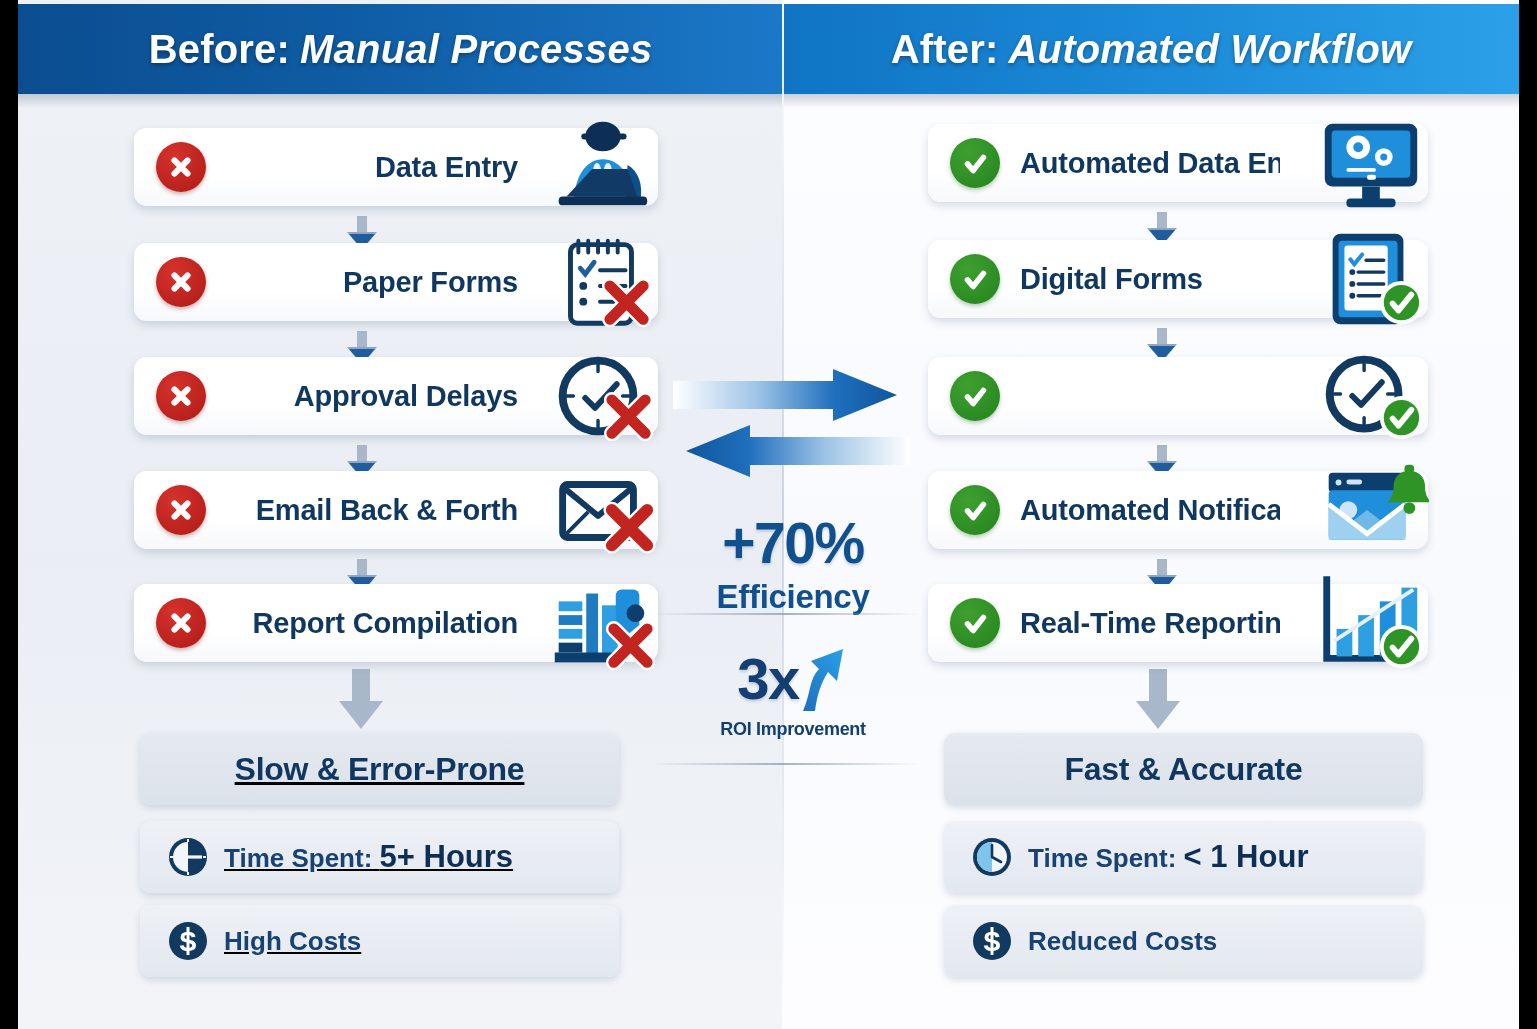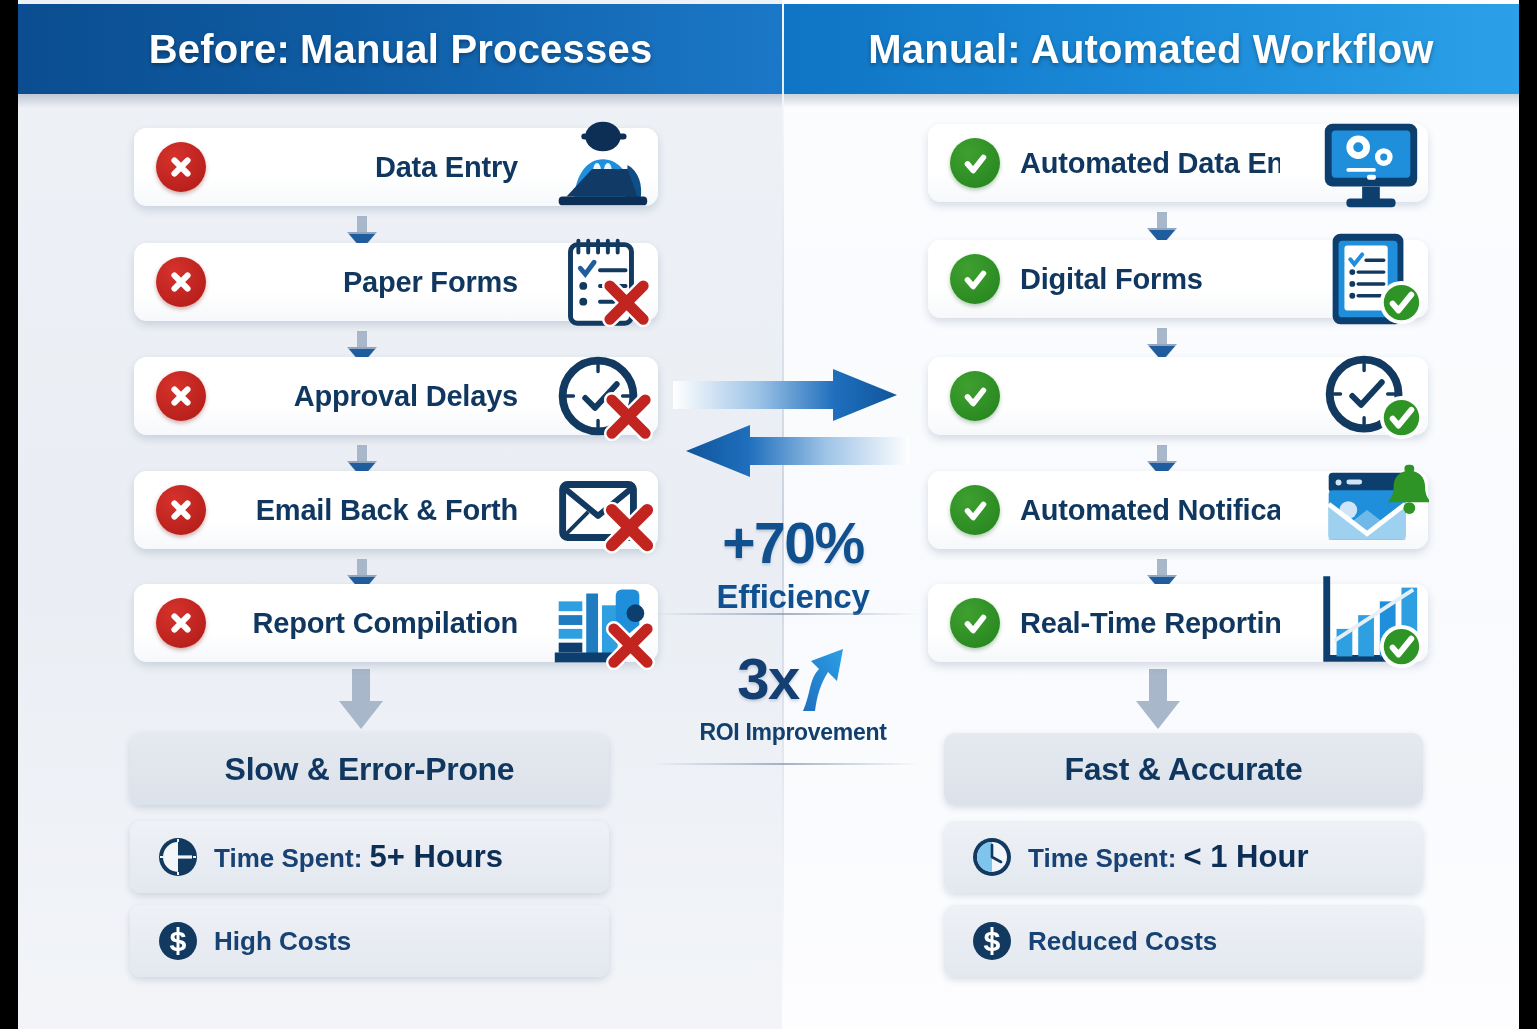--- a/index.html
+++ b/index.html
@@ -46,21 +46,21 @@
     align-items: center;
     justify-content: center;
     color: #ffffff;
     letter-spacing: .2px;
     text-shadow: 0 2px 4px rgba(0,0,0,.35);
     z-index: 5;
   }
   #header-left  { left: 18px;  width: 765px; background: linear-gradient(90deg,#0b4d90 0%, #0f5da5 45%, #1b78c8 100%); }
   #header-right { left: 783px; width: 736px; background: linear-gradient(90deg,#0f74c4 0%, #1b8ad8 50%, #2ba0e8 100%); }
   .header .t-strong { font-weight: bold; font-size: 40px; }
-  .header .t-light  { font-weight: 600; font-size: 40px; margin-left: 10px; }
+  .header .t-light  { font-weight: 600; font-size: 40px; margin-left: 10px; font-style: italic; }
 
   .header-shadow {
     position: absolute;
     top: 94px; height: 14px;
     background: linear-gradient(180deg, rgba(30,55,90,.22), rgba(30,55,90,0));
     z-index: 4;
   }
   #hs-left  { left: 18px;  width: 765px; }
   #hs-right { left: 783px; width: 736px; }
 
@@ -127,21 +127,21 @@
 
   
   .summary {
     position: absolute;
     border-radius: 11px;
     display: flex;
     align-items: center;
     box-shadow: 0 3px 7px rgba(40,65,105,.16);
     z-index: 3;
   }
-  .summary.left  { left: 130px; width: 479px; }
+  .summary.left  { left: 140px; width: 479px; text-decoration: underline; }
   .summary.right { left: 944px; width: 479px; }
 
   .sum-title {
     height: 72px;
     justify-content: center;
     background: linear-gradient(180deg,#e5e9f0 0%, #dce2ea 100%);
   }
   .sum-title .txt {
     color: #10375f; font-weight: bold; font-size: 32px; letter-spacing: -.3px;
   }
@@ -170,21 +170,21 @@
 
   .metric .big {
     font-size: 57px; font-weight: bold; color: #11508f;
     letter-spacing: -1.5px; line-height: 1;
     text-shadow: 0 2px 3px rgba(20,50,90,.2);
   }
   .metric .sub {
     font-size: 33px; font-weight: bold; color: #11508f;
     margin-top: 6px; letter-spacing: -.3px;
   }
-  .metric .sub.small { font-size: 23px; color: #11406f; }
+  .metric .sub.small { font-size: 18px; color: #11406f; }
 
   #roi-row { display: flex; align-items: center; justify-content: center; }
   #roi-row .big { font-size: 58px; color: #133f72; }
   #roi-arrow { width: 52px; height: 68px; margin-left: -2px; }
   #roi-arrow svg { width: 52px; height: 68px; display: block; }
 
   .divider-line {
     position: absolute; left: 6px; width: 268px; height: 2px;
     background: linear-gradient(90deg, rgba(150,165,190,0), rgba(120,140,170,.65), rgba(150,165,190,0));
   }
@@ -200,21 +200,21 @@
   <div class="panel" id="panel-right"></div>
   <div id="panel-divider"></div>
 
   <div class="header" id="header-left">
     <span class="t-strong">Before:</span>
     <span class="t-light">Manual Processes</span>
   </div>
   <div class="header-shadow" id="hs-left"></div>
 
   <div class="header" id="header-right">
-    <span class="t-strong">Manual:</span>
+    <span class="t-strong">After:</span>
     <span class="t-light">Automated Workflow</span>
   </div>
   <div class="header-shadow" id="hs-right"></div>
 
   <div class="card left" style="top:128px">
     <div class="status-badge badge-x">
       <svg viewBox="0 0 32 32">
           <path d="M9 9 L23 23 M23 9 L9 23" stroke="#fff" stroke-width="6.4" stroke-linecap="round"></path>
         </svg>
     </div>

